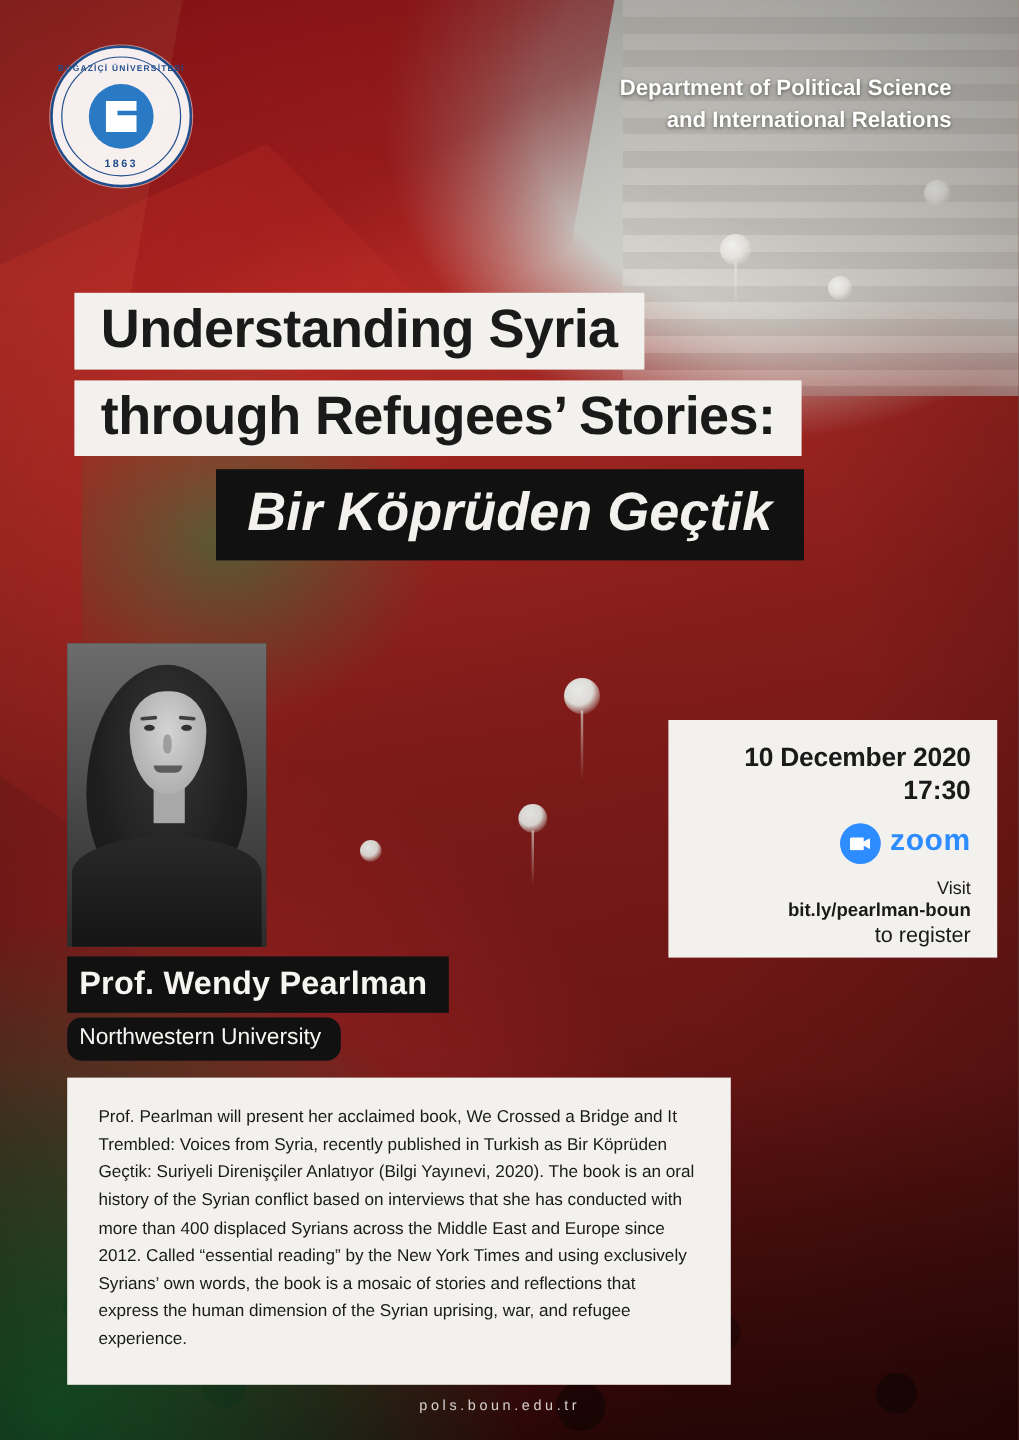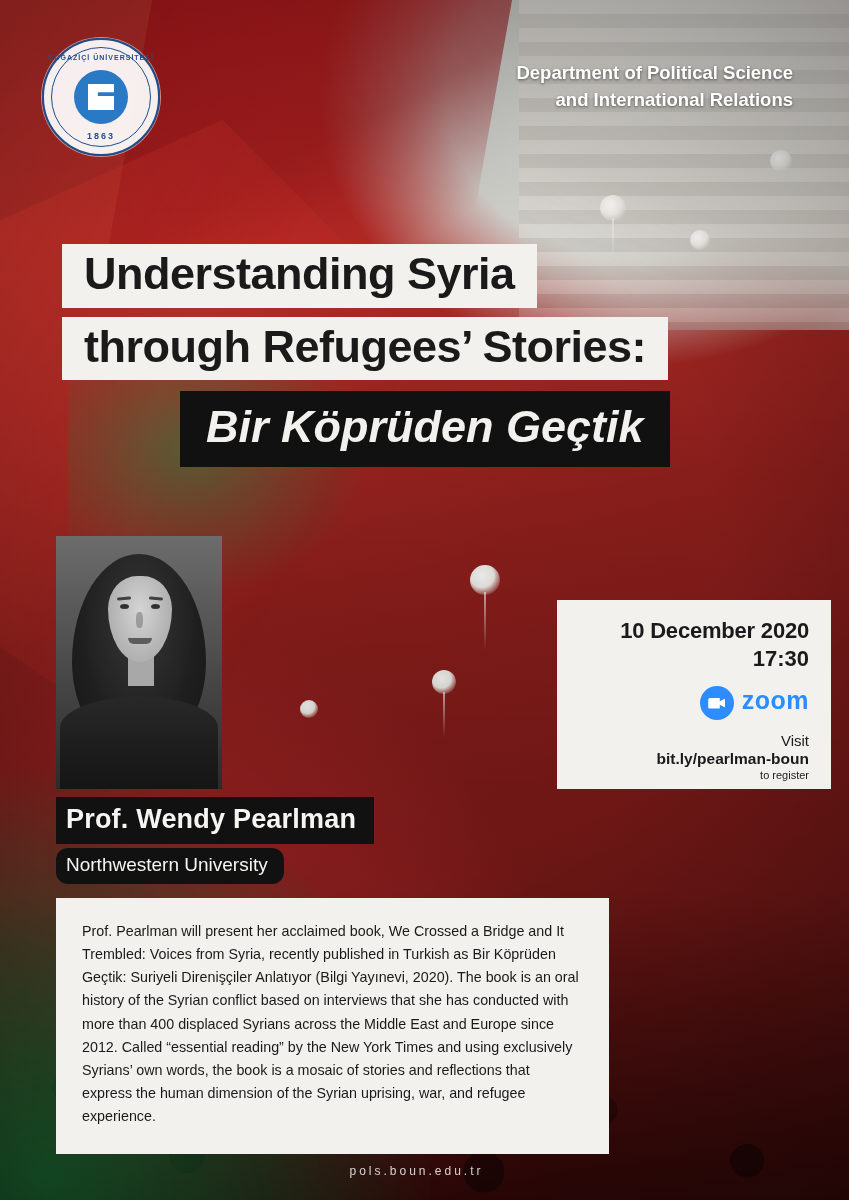--- a/index.html
+++ b/index.html
@@ -188,21 +188,21 @@
     background: #2d8cff; display: flex; align-items: center; justify-content: center;
   }
   .zoom-badge:after {
     content: ""; width: 17px; height: 11px; background: #fff;
     clip-path: polygon(0 0, 68% 0, 68% 34%, 100% 8%, 100% 92%, 68% 66%, 68% 100%, 0 100%);
     border-radius: 2px;
   }
   .zoom-word { font-size: 25px; font-weight: bold; color: #2d8cff; letter-spacing: .5px; }
   .infobox .visit { font-size: 15px; }
   .infobox .link { font-size: 15.5px; font-weight: bold; margin-top: 1px; }
-  .infobox .toreg { font-size: 11px; margin-top: 1px; }
+  .infobox .toreg { font-size: 18px; margin-top: 1px; }
 
   
   .sp-name {
     position: absolute; left: 56px; top: 797px;
     background: #111; color: #f6f5f2;
     font-size: 27px; font-weight: bold;
     padding: 7px 18px 9px 10px;
     letter-spacing: .2px;
   }
   .sp-aff {

